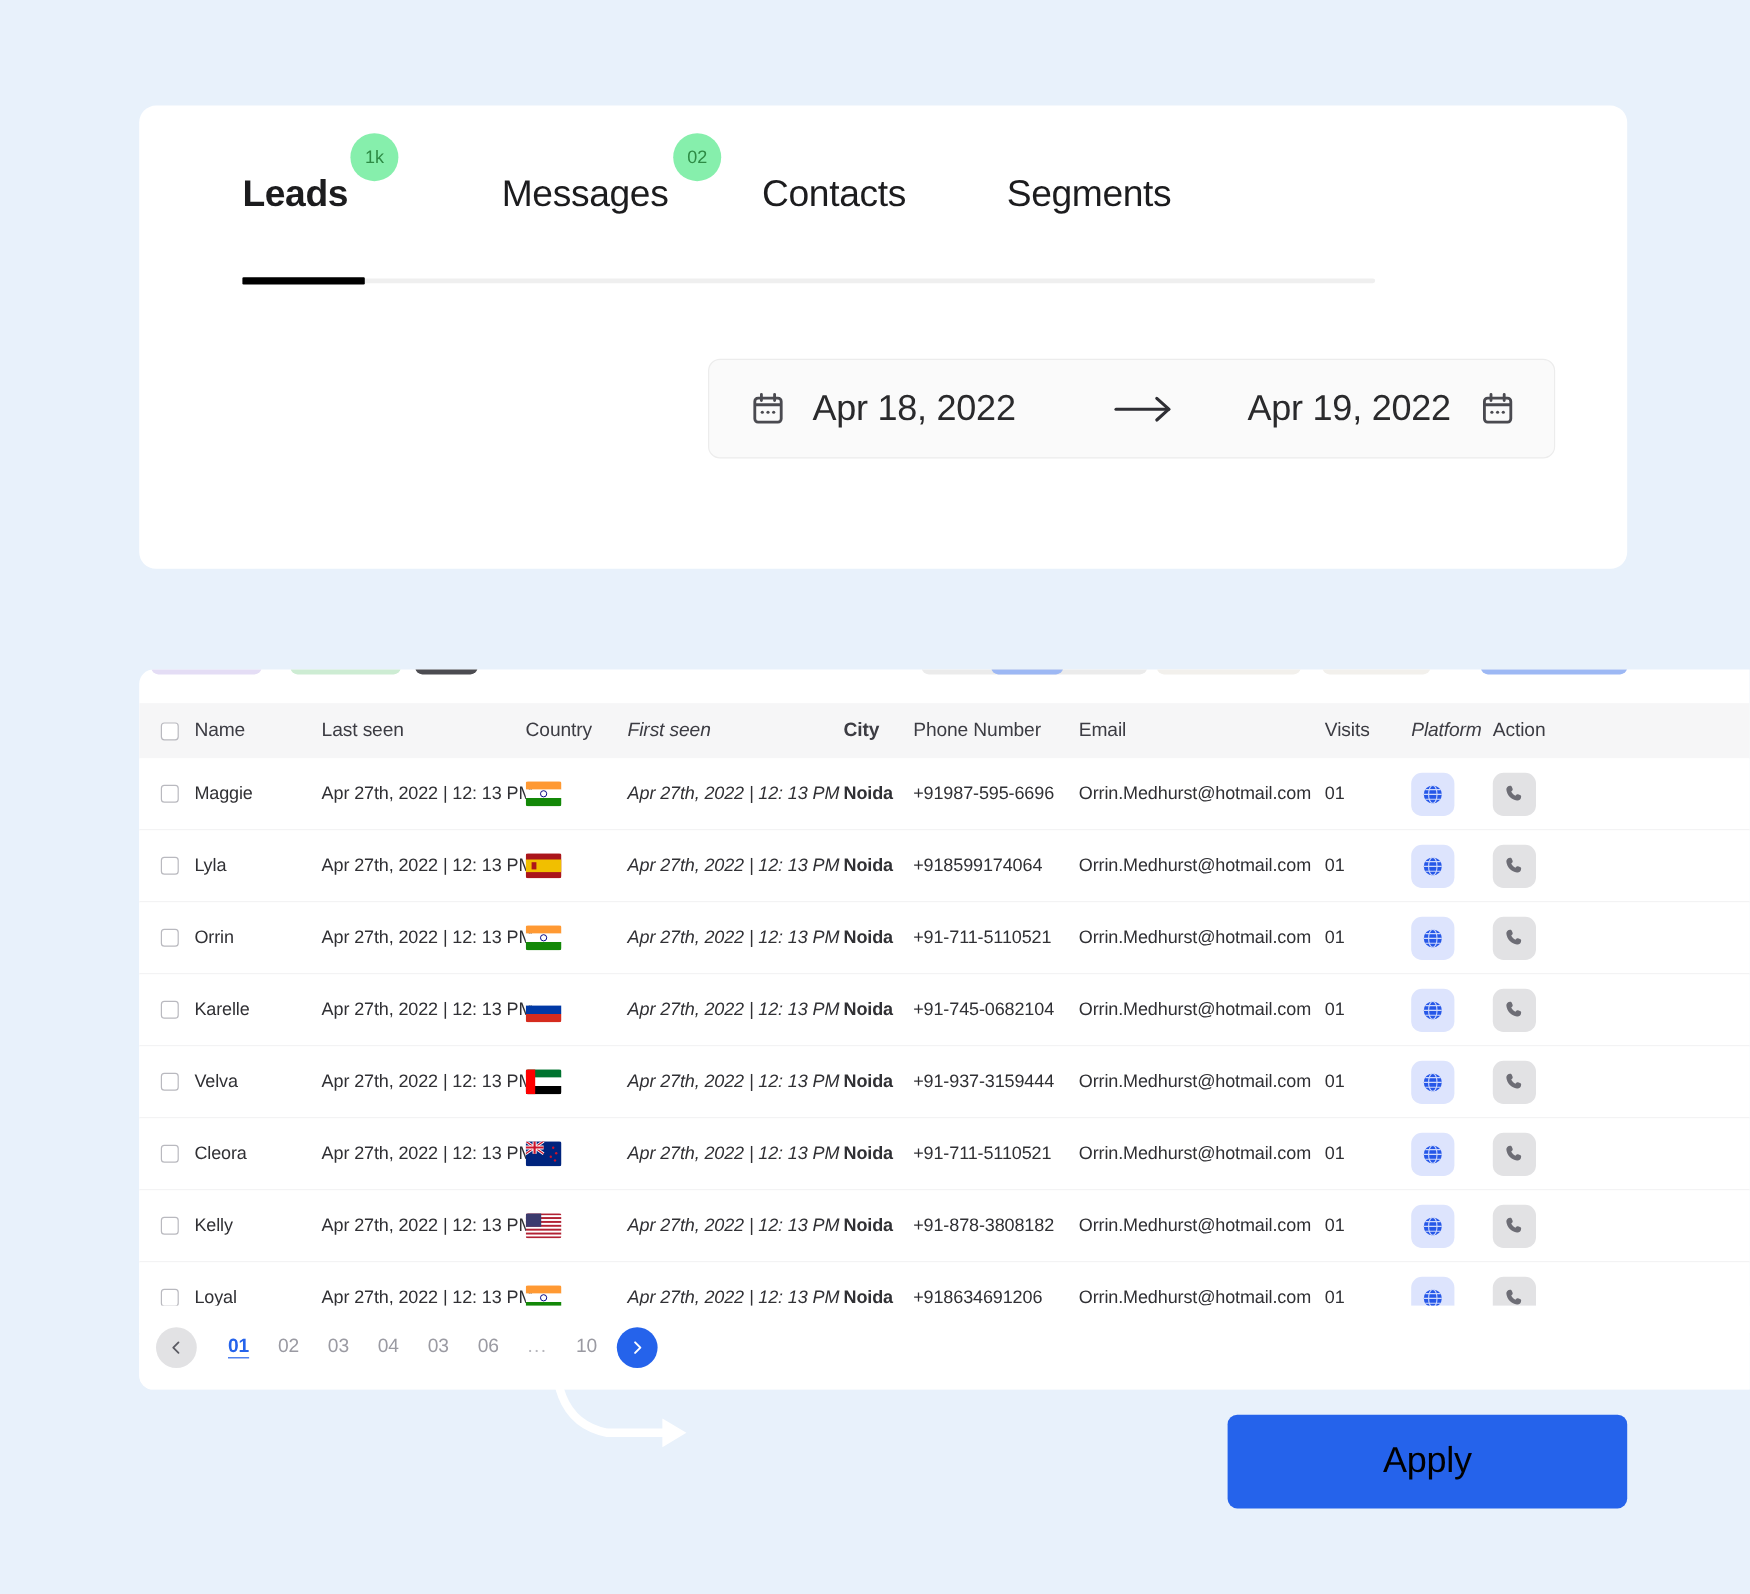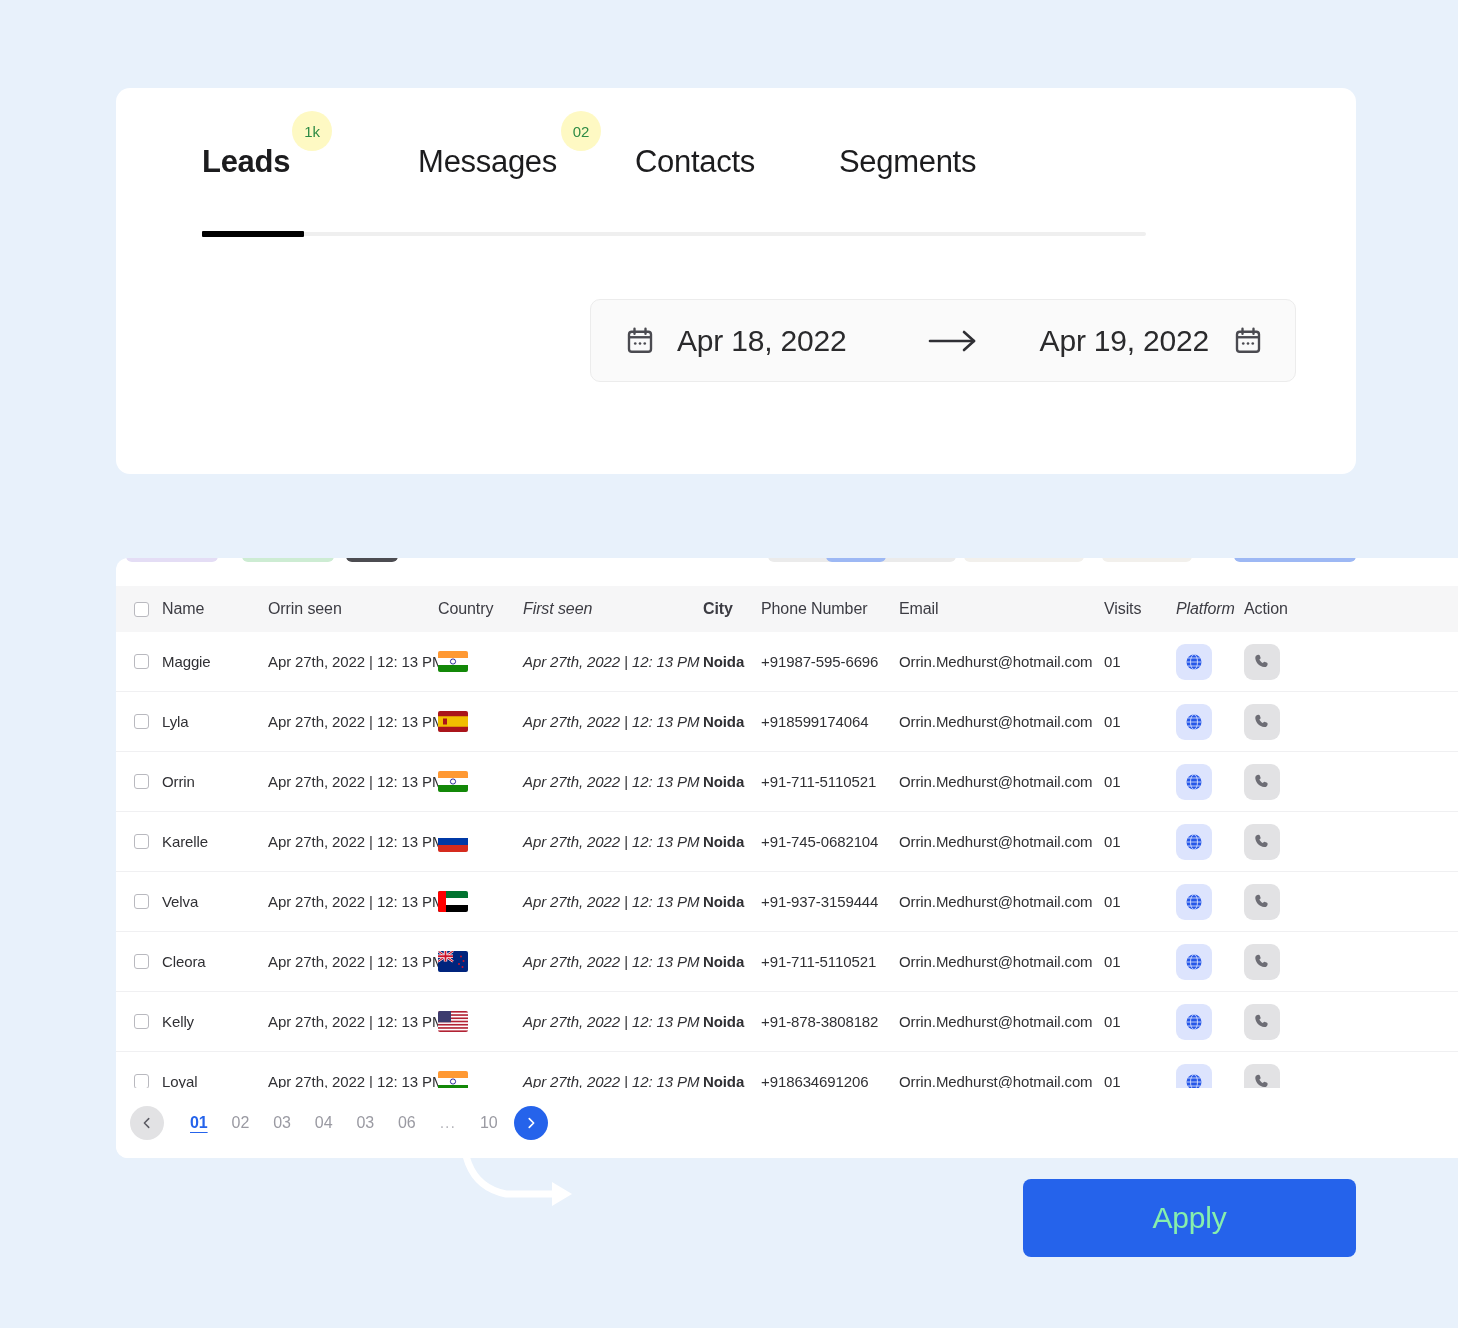--- a/index.html
+++ b/index.html
@@ -50,21 +50,21 @@
   .tab.t-contacts { font-weight: 400; margin-right: 84px; }
   .tab.t-segments { font-weight: 400; }
 
   .badge {
     position: absolute;
     top: -35px;
     right: -42px;
     width: 40px;
     height: 40px;
     border-radius: 50%;
-    background: #fef9c3;
+    background: #86efac;
     color: #2e8b45;
     font-size: 15px;
     font-weight: 500;
     display: flex;
     align-items: center;
     justify-content: center;
     letter-spacing: 0;
   }
   .tab.t-messages .badge { right: -44px; }
 
@@ -271,21 +271,21 @@
   
   .apply-btn {
     position: absolute;
     left: 1023px;
     top: 1179px;
     width: 333px;
     height: 78px;
     background: #2563eb;
     border: none;
     border-radius: 8px;
-    color: #86efac;
+    color: #000000;
     font-family: "Liberation Sans", sans-serif;
     font-size: 30px;
     letter-spacing: -0.2px;
     cursor: pointer;
   }
 
   
   .deco-arrow {
     position: absolute;
     left: 440px;
@@ -370,21 +370,21 @@
   <div class="stub s5"></div>
   <div class="stub s6"></div>
   <div class="stub s7"></div>
   <div class="stub s8"></div>
 
   <div class="thead">
     <div class="c-check">
       <span class="cbox"></span>
     </div>
     <div class="th c-name">Name</div>
-    <div class="th c-lastseen">Orrin seen</div>
+    <div class="th c-lastseen">Last seen</div>
     <div class="th c-country">Country</div>
     <div class="th c-firstseen">First seen</div>
     <div class="th c-city">City</div>
     <div class="th c-phone">Phone Number</div>
     <div class="th c-email">Email</div>
     <div class="th c-visits">Visits</div>
     <div class="th c-platform">Platform</div>
     <div class="th c-action">Action</div>
   </div>
 

